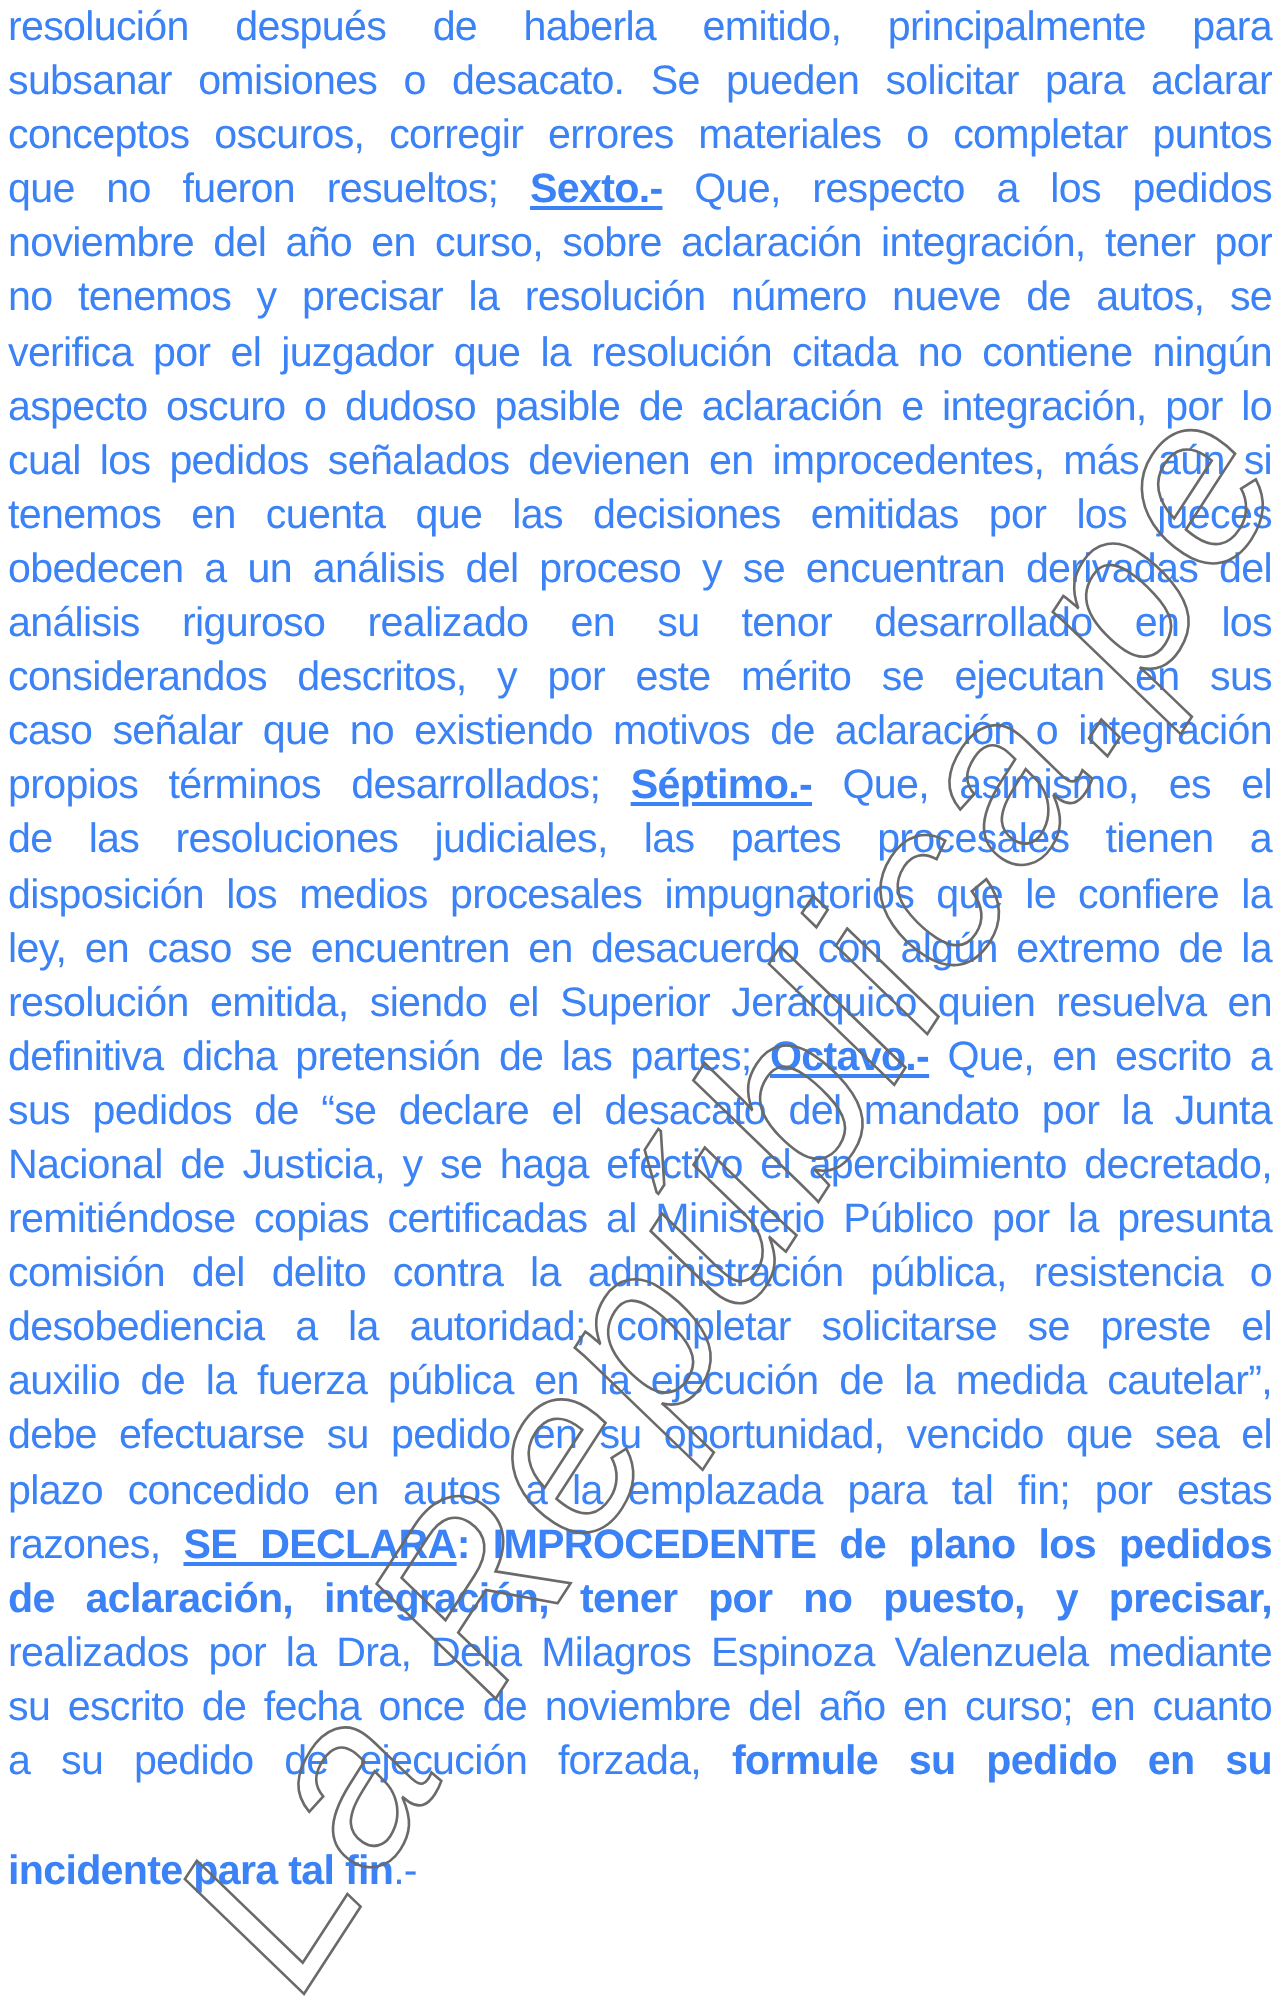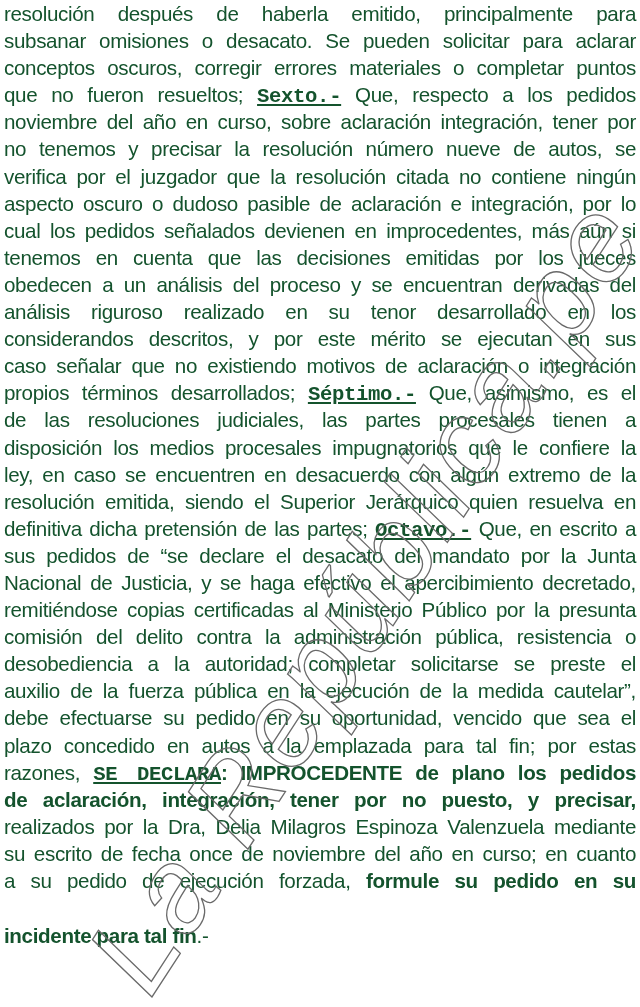--- a/index.html
+++ b/index.html
@@ -2,30 +2,30 @@
 <html><head>
 <meta charset="utf-8">
 <style>
   html, body { margin:0; padding:0; background:#ffffff; }
   body { width:640px; height:1007px; overflow:hidden; position:relative; }
   .page {
     position:absolute; left:4px; top:0; width:632px;
     font-family: "Liberation Sans", sans-serif;
     font-size: 20.6px;
     line-height: 27.1px;
-    color:#14532d;
+    color:#3b82f6;
     letter-spacing:-0.35px;
   }
   .line {
     display:block; height:27.1px; white-space:nowrap;
     text-align:justify; text-align-last:justify;
   }
   .line.last { text-align-last:left;margin-top:28px; }
   .b { font-weight:bold; }
-  .u { text-decoration:underline; text-decoration-thickness:2px; text-underline-offset:2px;font-family:Liberation Mono, monospace; }
+  .u { text-decoration:underline; text-decoration-thickness:2px; text-underline-offset:2px; }
   .watermark {
     position:absolute; left:0; top:0; width:640px; height:1007px; pointer-events:none;
   }
 </style>
 </head>
 <body>
 
 <div class="page" id="doc">
     <span class="line"><span>resolución después de haberla emitido, principalmente para</span></span>
     <span class="line"><span>subsanar omisiones o desacato. Se pueden solicitar para aclarar</span></span>

